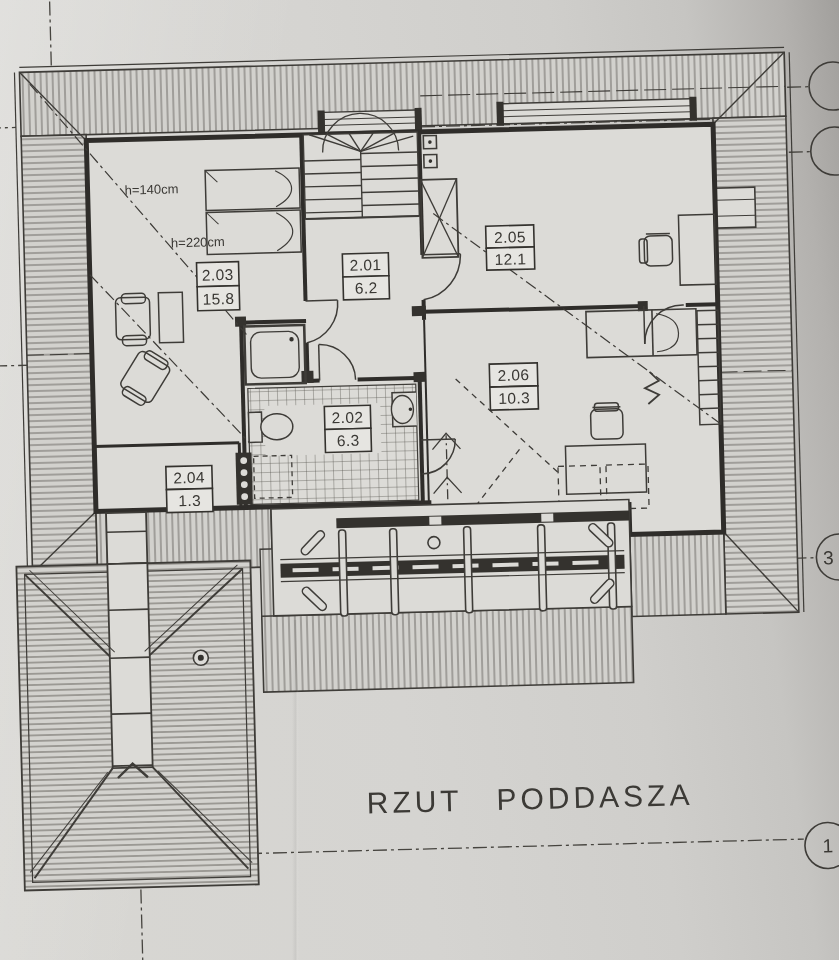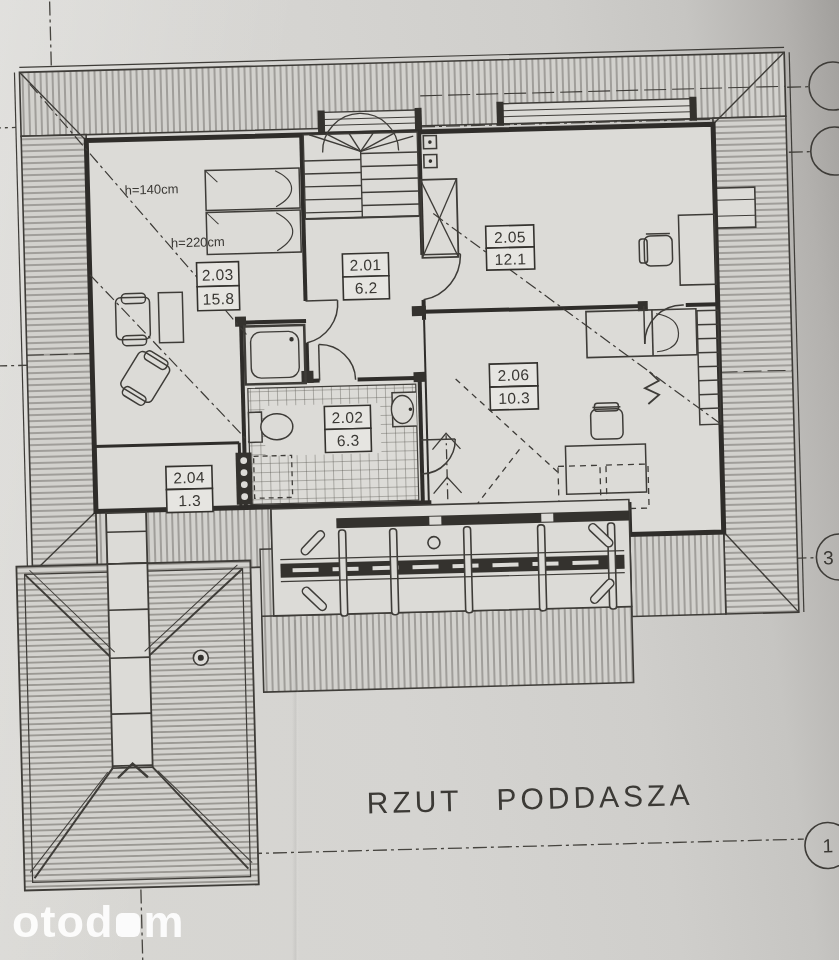--- a/index.html
+++ b/index.html
@@ -412,16 +412,15 @@
       <text class="roomnum" x="516" y="383">2.06</text>
       <text class="roomarea" x="516" y="406">10.3</text>
       <text class="roomnum" x="189" y="477">2.04</text>
       <text class="roomarea" x="189" y="500">1.3</text>
     </g>
 
     <text class="title" x="358" y="812">RZUT PODDASZA</text>
   </g>
 </svg>
 
-<div class="wm"><span>otod</span><span class="sq"></span><span>m</span></div>
 
 <div class="crease"></div>
 </div>
 
 </body></html>

